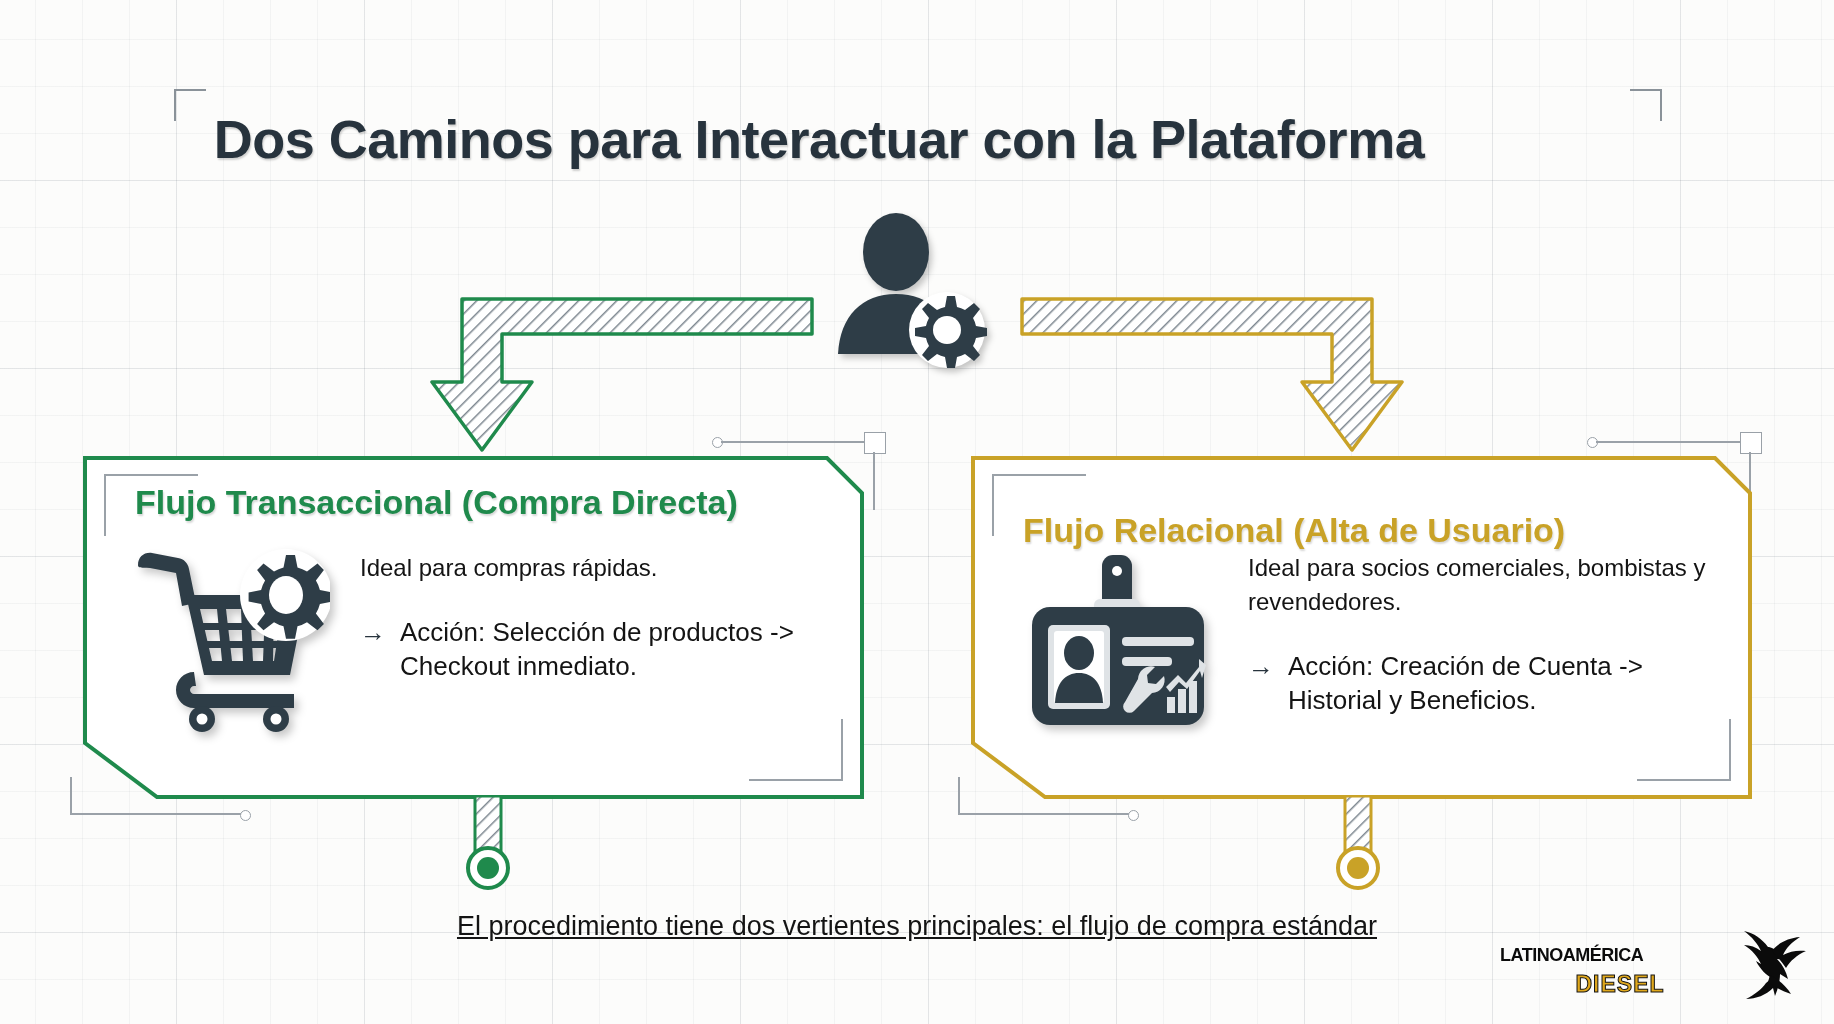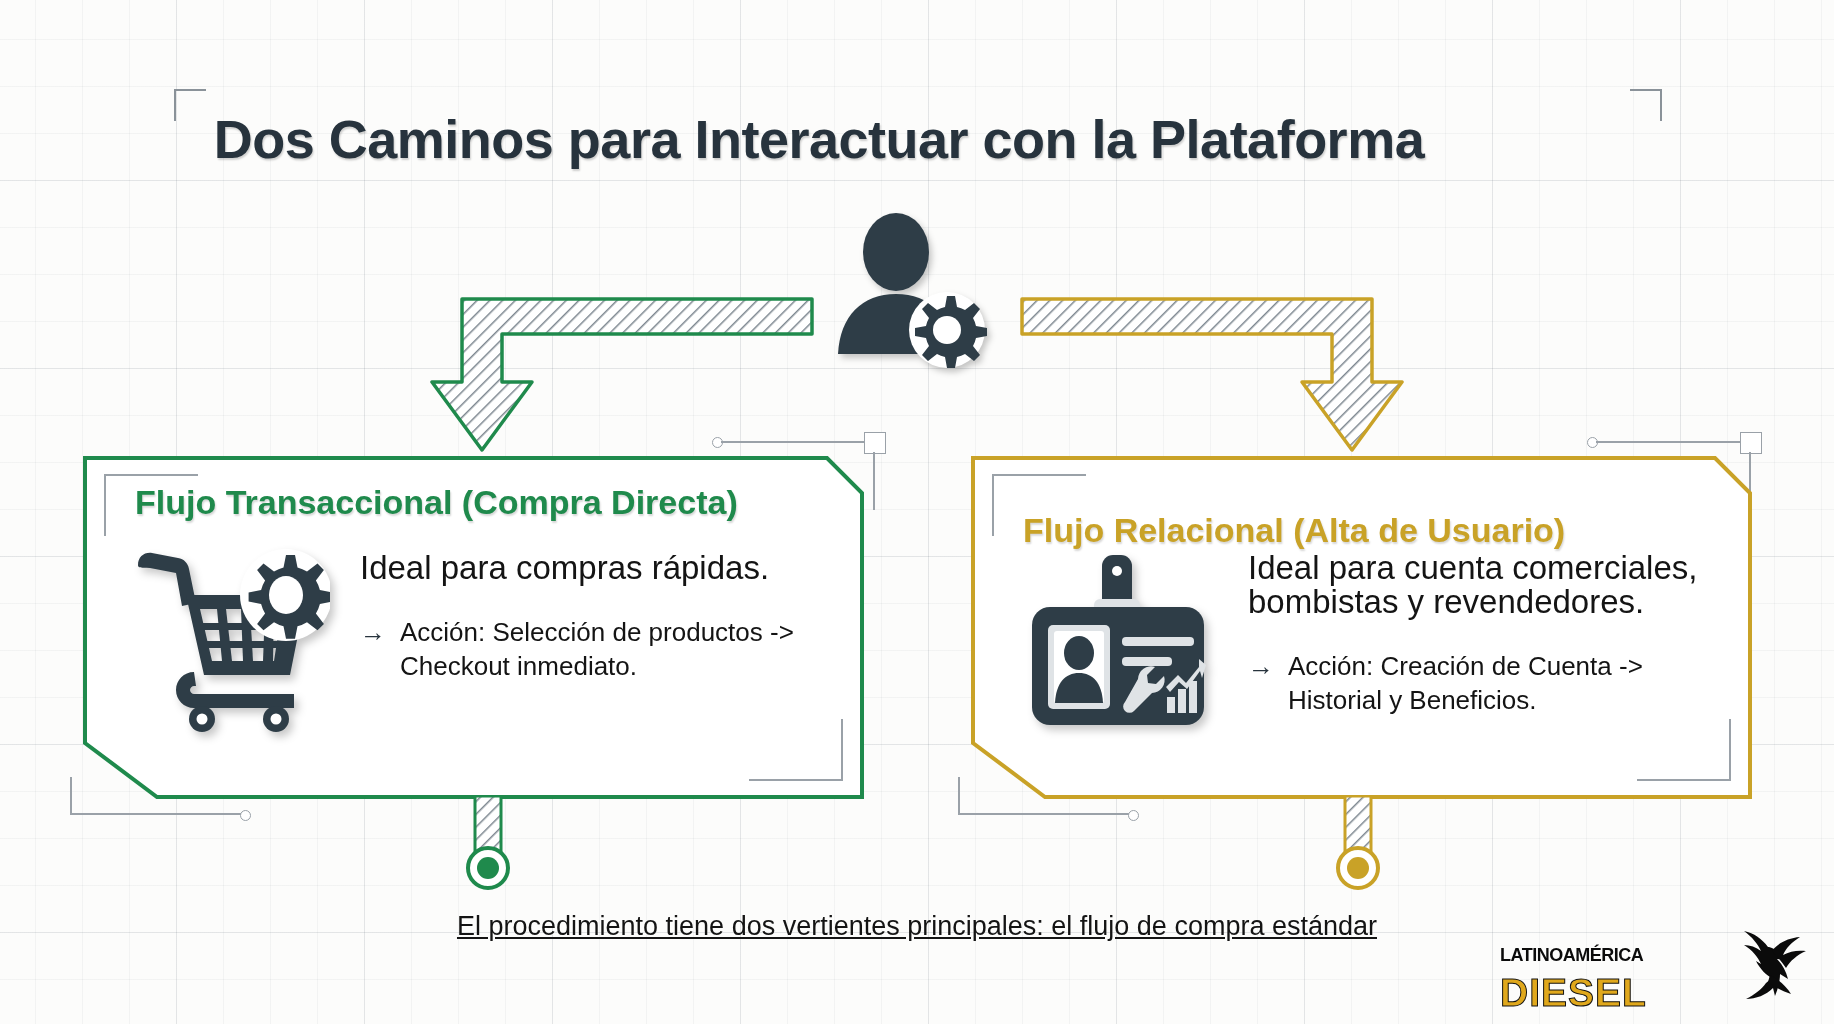--- a/index.html
+++ b/index.html
@@ -58,21 +58,21 @@
     position:absolute;left:53px;top:28px;font-size:34px;font-weight:bold;
     text-shadow:1px 2px 2px rgba(0,0,0,0.16);white-space:nowrap;
   }
   .card.left .card-title{color:#1f8a4c;}
   .card.right .card-title{color:#c9a227;margin-top:28px;}
 
   .card-icon{position:absolute;left:48px;top:92px;width:200px;height:185px;
     filter:drop-shadow(4px 5px 4px rgba(0,0,0,0.22));}
 
   .card-body{position:absolute;left:278px;top:96px;width:470px;color:#141414;}
-  .card-body .lead{font-size:33px;line-height:34px;margin:0 0 30px 0;}
+  .card-body .lead{font-size:24px;line-height:34px;margin:0 0 30px 0;}
   .card-body .action{font-size:26px;line-height:34px;display:flex;gap:14px;}
   .card-body .action .arrow-glyph{color:#27333d;flex:0 0 auto;}
   .card-body .action .action-text{flex:1 1 auto;}
 
   
   .anno{position:absolute;height:2px;background:#9aa1a8;}
   .anno-dot{position:absolute;width:9px;height:9px;border-radius:50%;
     border:1.5px solid #9aa1a8;background:#fff;}
   .anno-sq{position:absolute;width:20px;height:20px;border:1.5px solid #9aa1a8;background:#fff;}
   .anno-v{position:absolute;width:2px;background:#9aa1a8;}
@@ -83,22 +83,22 @@
   
   #caption{
     position:absolute;left:0;top:905px;width:1834px;text-align:center;
     font-size:27px;line-height:42px;color:#141414;text-decoration:underline;
   }
 
   
   #logo{position:absolute;left:1500px;top:935px;width:310px;height:78px;}
   #logo .logo-top{position:absolute;left:0;top:10px;width:240px;text-align:left;
     font-size:18px;font-weight:bold;color:#0b0b0b;letter-spacing:-0.5px;}
-  #logo .logo-bottom{position:absolute;left:0;top:36px;width:240px;text-align:left;
-    font-size:39px;font-weight:bold;color:#e0a81c;letter-spacing:1px;
+  #logo .logo-bottom{position:absolute;left:0;top:36px;width:240px;text-align:center;
+    font-size:23px;font-weight:bold;color:#e0a81c;letter-spacing:1px;
     -webkit-text-stroke:1px #111;}
   #logo .eagle{position:absolute;left:208px;top:-18px;width:105px;height:95px;}
 </style>
 </head>
 <body>
 
 <div id="stage">
 
   <svg width="0" height="0" style="position:absolute" aria-hidden="true">
     <defs>
@@ -239,21 +239,21 @@
 
       <g fill="#dfe3e6">
         <rect x="149" y="150" width="8" height="16"></rect>
         <rect x="160" y="142" width="8" height="24"></rect>
         <rect x="171" y="134" width="8" height="32"></rect>
         <path d="M148 140 L160 128 L168 136 L181 120 L181 112 L188 118 L184 131 L182 124 L169 142 L161 135 L152 145 Z"></path>
       </g>
     </svg>
 
     <div class="card-body">
-      <p class="lead">Ideal para cuenta comerciales, bombistas y revendedores.</p>
+      <p class="lead">Ideal para socios comerciales, bombistas y revendedores.</p>
       <div class="action">
         <span class="arrow-glyph">→</span>
         <span class="action-text">Acción: Creación de Cuenta -&gt; Historial y Beneficios.</span>
       </div>
     </div>
   </div>
 
   <div class="anno-v" style="left:958px;top:777px;height:38px;"></div>
   <div class="anno" style="left:958px;top:813px;width:175px;"></div>
   <div class="anno-dot" style="left:1128px;top:810px;"></div>

